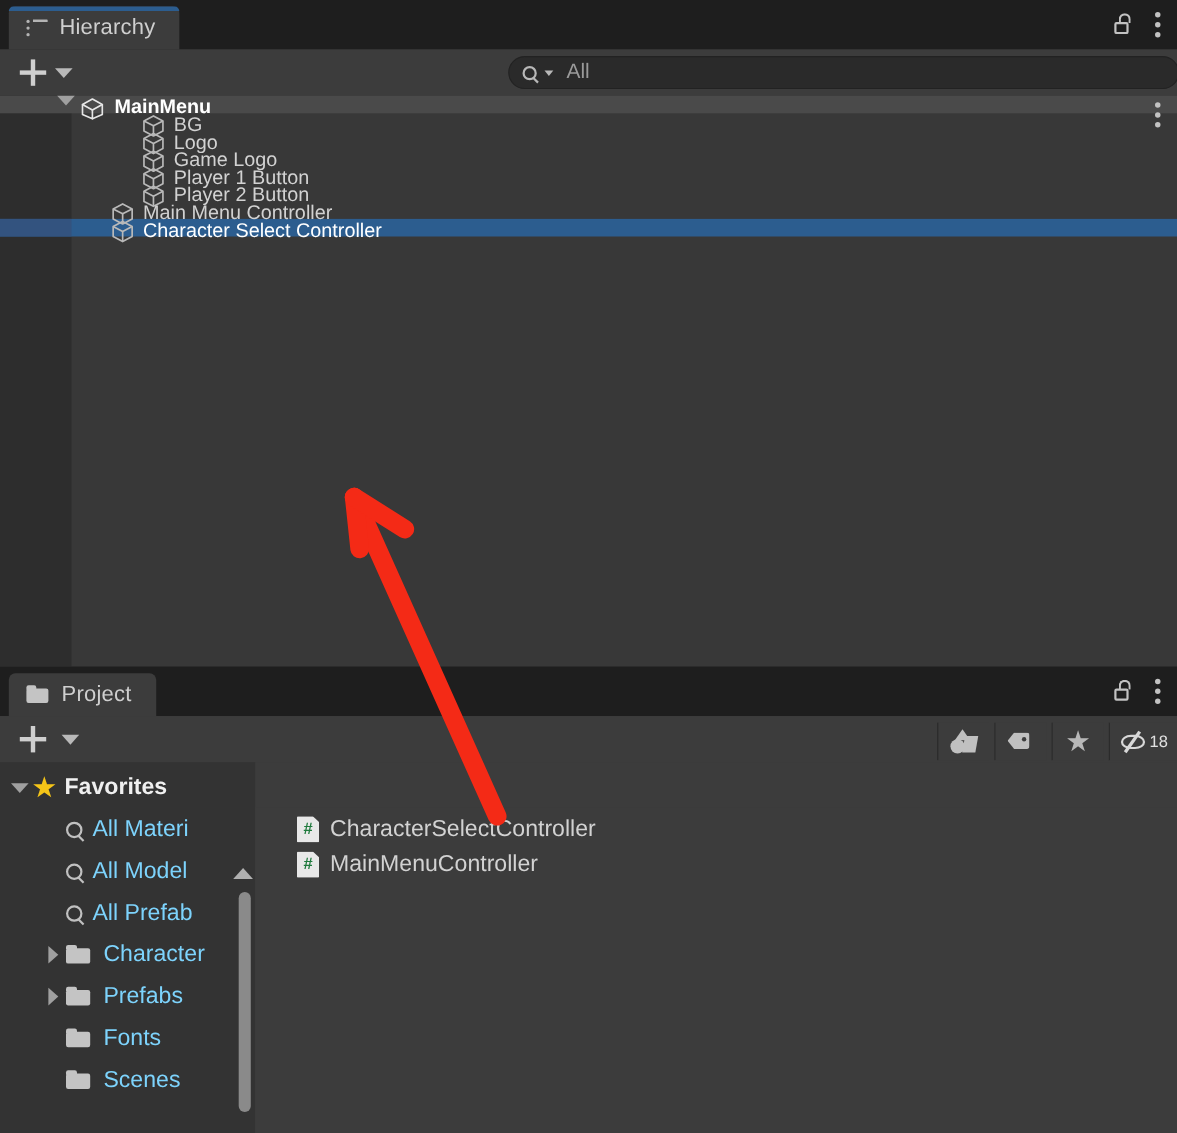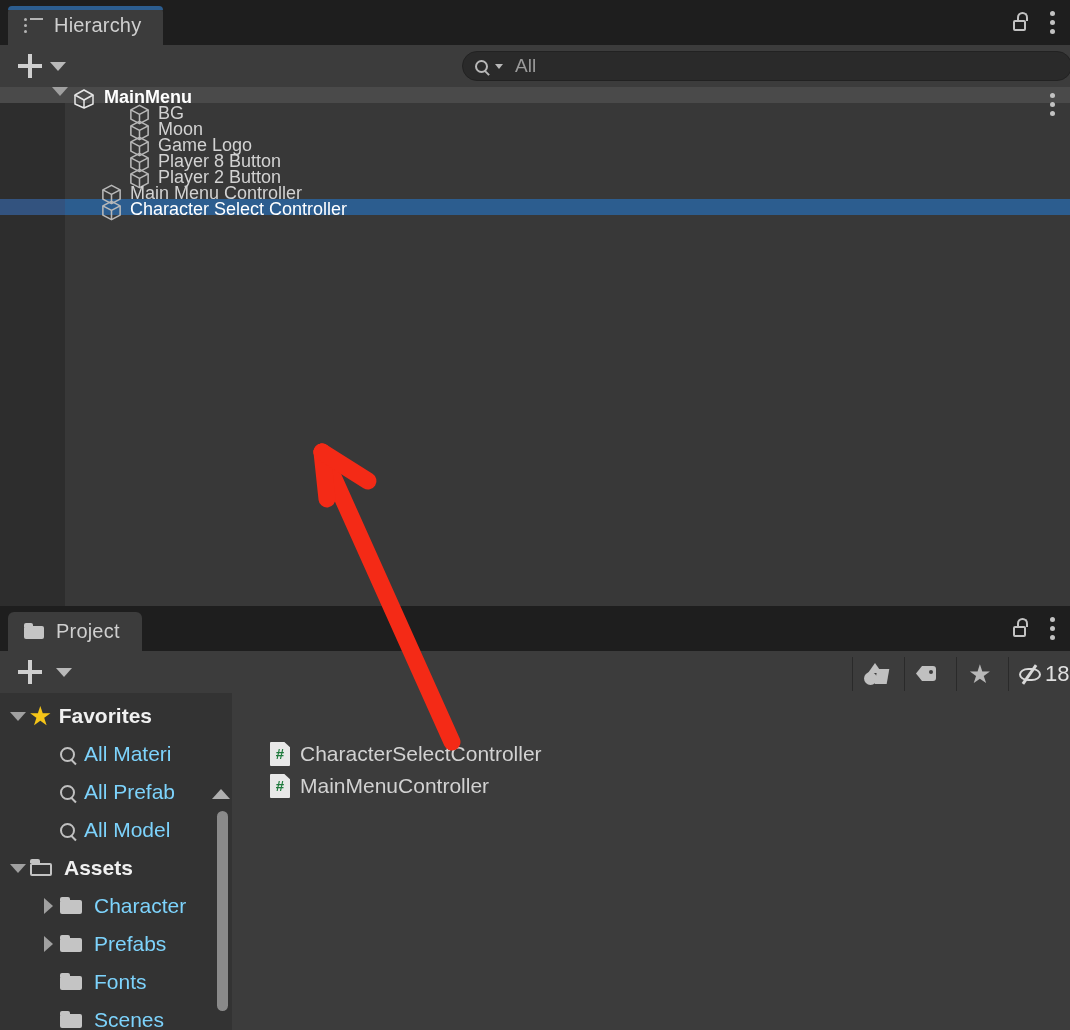--- a/index.html
+++ b/index.html
@@ -194,21 +194,21 @@
   }
   .eye-slash { position: relative; width: 26px; height: 20px; flex: 0 0 26px; }
   .eye-slash .eye {
     position: absolute; left: 2px; top: 4px; width: 22px; height: 13px;
     border: 2px solid #d8d8d8; border-radius: 50% 50% 50% 50% / 60% 60% 60% 60%;
   }
   .eye-slash .sl {
     position: absolute; left: 11px; top: -1px; width: 3px; height: 23px;
     background: #d8d8d8; transform: rotate(35deg);
   }
-  .hidden-count { color: #e0e0e0; font-size: 22px; margin-left: 2px; }
+  .hidden-count { color: #e0e0e0; font-size: 15px; margin-left: 2px; }
 
   #project-left {
     position: absolute; left: 0; top: 87px; width: 232px; bottom: 0;
     background: #333333; overflow: hidden;
   }
   #project-right {
     position: absolute; left: 232px; top: 87px; right: 0; bottom: 0;
     background: #3c3c3c;
   }
   #project-content {
@@ -355,41 +355,41 @@
             <span class="label">BG</span>
           </div>
           <div class="row">
             <div style="width: 104px; flex: 0 0 auto;"></div>
             <span class="tri-slot"></span>
             <span class="rowicon cube-icon"><svg viewBox="0 0 24 24" width="23" height="23" fill="none" stroke="#b9b9b9" stroke-width="1.6" stroke-linejoin="round">
                 <path d="M12 2.5 L21 7.2 L21 16.8 L12 21.5 L3 16.8 L3 7.2 Z"></path>
                 <path d="M3 7.2 L12 11.9 L21 7.2"></path>
                 <path d="M12 11.9 L12 21.5"></path>
               </svg></span>
-            <span class="label">Moon</span>
+            <span class="label">Logo</span>
           </div>
           <div class="row">
             <div style="width: 104px; flex: 0 0 auto;"></div>
             <span class="tri-slot"></span>
             <span class="rowicon cube-icon"><svg viewBox="0 0 24 24" width="23" height="23" fill="none" stroke="#b9b9b9" stroke-width="1.6" stroke-linejoin="round">
                 <path d="M12 2.5 L21 7.2 L21 16.8 L12 21.5 L3 16.8 L3 7.2 Z"></path>
                 <path d="M3 7.2 L12 11.9 L21 7.2"></path>
                 <path d="M12 11.9 L12 21.5"></path>
               </svg></span>
             <span class="label">Game Logo</span>
           </div>
           <div class="row">
             <div style="width: 104px; flex: 0 0 auto;"></div>
             <span class="tri-slot"></span>
             <span class="rowicon cube-icon"><svg viewBox="0 0 24 24" width="23" height="23" fill="none" stroke="#b9b9b9" stroke-width="1.6" stroke-linejoin="round">
                 <path d="M12 2.5 L21 7.2 L21 16.8 L12 21.5 L3 16.8 L3 7.2 Z"></path>
                 <path d="M3 7.2 L12 11.9 L21 7.2"></path>
                 <path d="M12 11.9 L12 21.5"></path>
               </svg></span>
-            <span class="label">Player 8 Button</span>
+            <span class="label">Player 1 Button</span>
           </div>
           <div class="row">
             <div style="width: 104px; flex: 0 0 auto;"></div>
             <span class="tri-slot"></span>
             <span class="rowicon cube-icon"><svg viewBox="0 0 24 24" width="23" height="23" fill="none" stroke="#b9b9b9" stroke-width="1.6" stroke-linejoin="round">
                 <path d="M12 2.5 L21 7.2 L21 16.8 L12 21.5 L3 16.8 L3 7.2 Z"></path>
                 <path d="M3 7.2 L12 11.9 L21 7.2"></path>
                 <path d="M12 11.9 L12 21.5"></path>
               </svg></span>
             <span class="label">Player 2 Button</span>
@@ -485,38 +485,27 @@
           <div class="tree-row">
             <div style="width: 36px; flex: 0 0 auto;"></div>
             <span class="tri-slot"></span>
             <span class="smallmag"></span>
             <span>All Materi</span>
           </div>
           <div class="tree-row">
             <div style="width: 36px; flex: 0 0 auto;"></div>
             <span class="tri-slot"></span>
             <span class="smallmag"></span>
+            <span>All Model</span>
+          </div>
+          <div class="tree-row">
+            <div style="width: 36px; flex: 0 0 auto;"></div>
+            <span class="tri-slot"></span>
+            <span class="smallmag"></span>
             <span>All Prefab</span>
-          </div>
-          <div class="tree-row">
-            <div style="width: 36px; flex: 0 0 auto;"></div>
-            <span class="tri-slot"></span>
-            <span class="smallmag"></span>
-            <span>All Model</span>
-          </div>
-          <div class="tree-row bold">
-            <div style="width: 6px; flex: 0 0 auto;"></div>
-            <span class="tri-slot">
-              <span class="tri-down"></span>
-            </span>
-            <span class="fold-open">
-              <span class="tabt"></span>
-              <span class="bd"></span>
-            </span>
-            <span>Assets</span>
           </div>
           <div class="tree-row">
             <div style="width: 36px; flex: 0 0 auto;"></div>
             <span class="tri-slot">
               <span class="tri-right"></span>
             </span>
             <span class="fold-closed">
               <span class="tabt"></span>
               <span class="bd"></span>
             </span>

